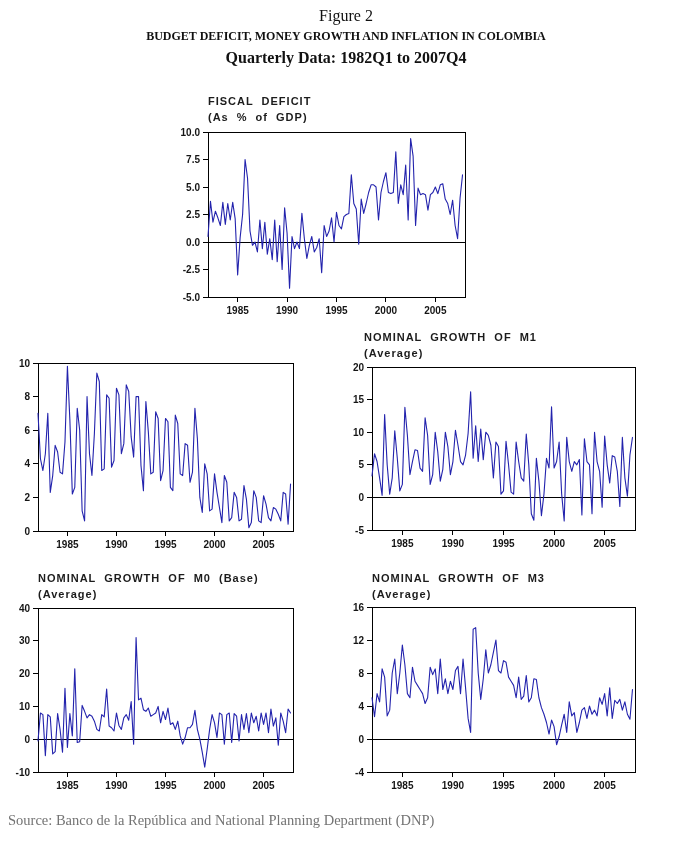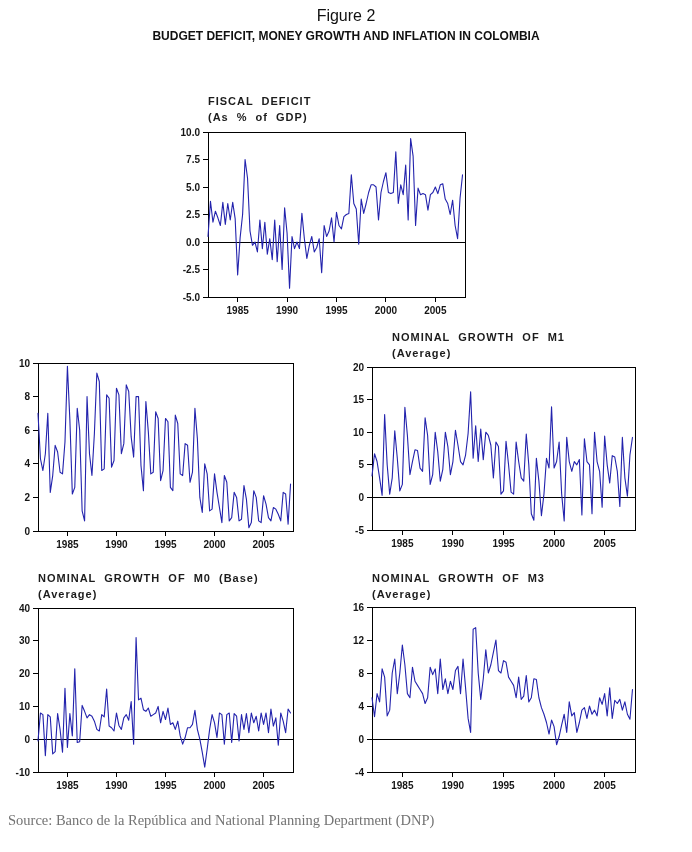--- a/index.html
+++ b/index.html
@@ -2,21 +2,21 @@
 <html><head>
 <meta charset="utf-8">
 <style>
   html,body { margin:0; padding:0; background:#ffffff; }
   .page {
     position:relative; width:692px; height:852px; background:#fff;
     font-family:"Liberation Sans", sans-serif; overflow:hidden;
   }
   .fig-heading {
     position:absolute; left:0; top:5px; width:692px; text-align:center;
-    font-family:Liberation Sans, sans-serif; color:#111;
+    font-family:Liberation Serif, serif; color:#111;
   }
   .fig-heading .line1 { font-size:16px; line-height:21px; font-weight:500; }
   .fig-heading .line2 { font-size:12px; line-height:21px; font-weight:700; }
   .fig-heading .line3 { font-size:16px; line-height:21px; font-weight:700; }
   .chart-head {
     position:absolute; color:#1c1c1c;
   }
   .chart-head .ct {
     font-size:11px; line-height:16px; font-weight:700;
     letter-spacing:1px; word-spacing:4px; white-space:nowrap;
@@ -29,20 +29,21 @@
   }
 </style>
 </head>
 <body>
 
 <div class="page">
 
   <div class="fig-heading">
     <div class="line1">Figure 2</div>
     <div class="line2">BUDGET DEFICIT, MONEY GROWTH AND INFLATION IN COLOMBIA</div>
+    <div class="line3">Quarterly Data: 1982Q1 to 2007Q4</div>
   </div>
 
   <div class="chart-head" style="left: 208px; top: 93px; width: 257px;">
     <div class="ct">FISCAL DEFICIT</div>
     <div class="ct">(As % of GDP)</div>
   </div>
   <svg class="plot" width="315" height="199" style="left: 164px; top: 124px;">
       <g stroke="#000000" stroke-width="1" shape-rendering="crispEdges">
         <rect x="44" y="8" width="257" height="165" fill="none"></rect>
         <line x1="39" y1="8" x2="44" y2="8"></line>
@@ -96,21 +97,21 @@
       <text x="36" y="145.9" text-anchor="end" class="tick-label" stroke="none">2</text>
       <text x="36" y="179.5" text-anchor="end" class="tick-label" stroke="none">0</text>
       <text x="73.42307692307692" y="193" text-anchor="middle" class="tick-label" stroke="none">1985</text>
       <text x="122.46153846153847" y="193" text-anchor="middle" class="tick-label" stroke="none">1990</text>
       <text x="171.5" y="193" text-anchor="middle" class="tick-label" stroke="none">1995</text>
       <text x="220.53846153846155" y="193" text-anchor="middle" class="tick-label" stroke="none">2000</text>
       <text x="269.5769230769231" y="193" text-anchor="middle" class="tick-label" stroke="none">2005</text>
       <polyline points="44.00,58.40 46.45,103.76 48.90,115.52 51.36,98.72 53.81,58.40 56.26,137.36 58.71,120.56 61.16,90.32 63.62,97.04 66.07,117.20 68.52,118.88 70.97,86.96 73.42,11.36 75.88,65.12 78.33,139.04 80.78,132.32 83.23,53.36 85.68,75.20 88.13,155.84 90.59,165.92 93.04,41.60 95.49,98.72 97.94,120.56 100.39,78.56 102.85,18.08 105.30,26.48 107.75,115.52 110.20,113.84 112.65,39.92 115.11,43.28 117.56,112.16 120.01,105.44 122.46,33.20 124.91,39.92 127.37,98.72 129.82,88.64 132.27,29.84 134.72,36.56 137.17,81.92 139.63,102.08 142.08,41.60 144.53,41.60 146.98,110.48 149.43,135.68 151.88,46.64 154.34,76.88 156.79,118.88 159.24,117.20 161.69,56.72 164.14,63.44 166.60,125.60 169.05,115.52 171.50,63.44 173.95,66.80 176.40,132.32 178.86,135.68 181.31,60.08 183.76,68.48 186.21,118.88 188.66,120.56 191.12,88.64 193.57,90.32 196.02,127.28 198.47,117.20 200.92,53.36 203.38,83.60 205.83,142.40 208.28,157.52 210.73,108.80 213.18,118.88 215.63,155.84 218.09,154.16 220.54,118.88 222.99,137.36 225.44,152.48 227.89,167.60 230.35,120.56 232.80,127.28 235.25,165.92 237.70,162.56 240.15,137.36 242.61,142.40 245.06,165.92 247.51,164.24 249.96,130.64 252.41,144.08 254.87,172.64 257.32,167.60 259.77,135.68 262.22,142.40 264.67,165.92 267.13,167.60 269.58,140.72 272.03,149.12 274.48,162.56 276.93,165.92 279.38,152.48 281.84,154.16 284.29,159.20 286.74,165.92 289.19,137.36 291.64,139.04 294.10,169.28 296.55,128.96" fill="none" stroke="#2323ad" stroke-width="1.1" stroke-linejoin="round" stroke-linecap="round"></polyline>
     </svg>
 
-  <div class="chart-head" style="left: 392px; top: 329px; width: 263px;">
+  <div class="chart-head" style="left: 364px; top: 329px; width: 263px;">
     <div class="ct">NOMINAL GROWTH OF M1</div>
     <div class="ct">(Average)</div>
   </div>
   <svg class="plot" width="321" height="197" style="left: 328px; top: 359px;">
       <g stroke="#000000" stroke-width="1" shape-rendering="crispEdges">
         <rect x="44" y="8" width="263" height="163" fill="none"></rect>
         <line x1="39" y1="8" x2="44" y2="8"></line>
         <line x1="39" y1="40.599999999999994" x2="44" y2="40.599999999999994"></line>
         <line x1="39" y1="73.2" x2="44" y2="73.2"></line>
         <line x1="39" y1="105.8" x2="44" y2="105.8"></line>

